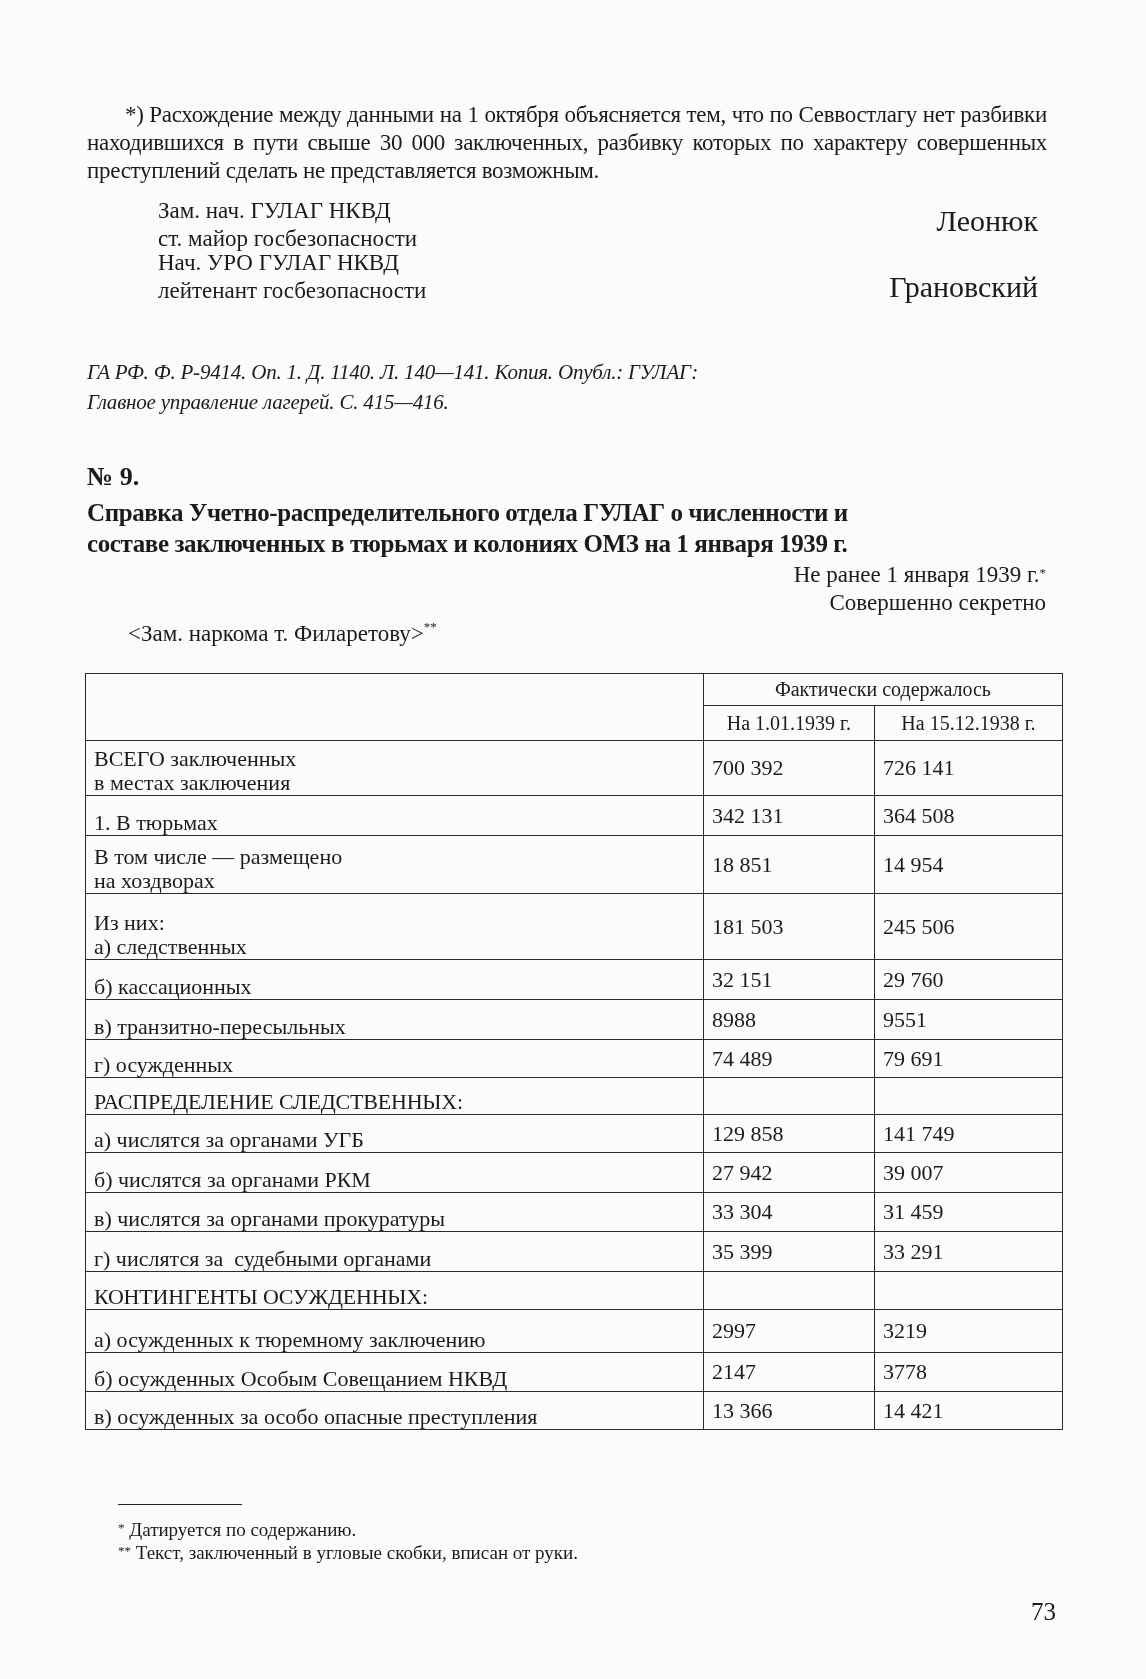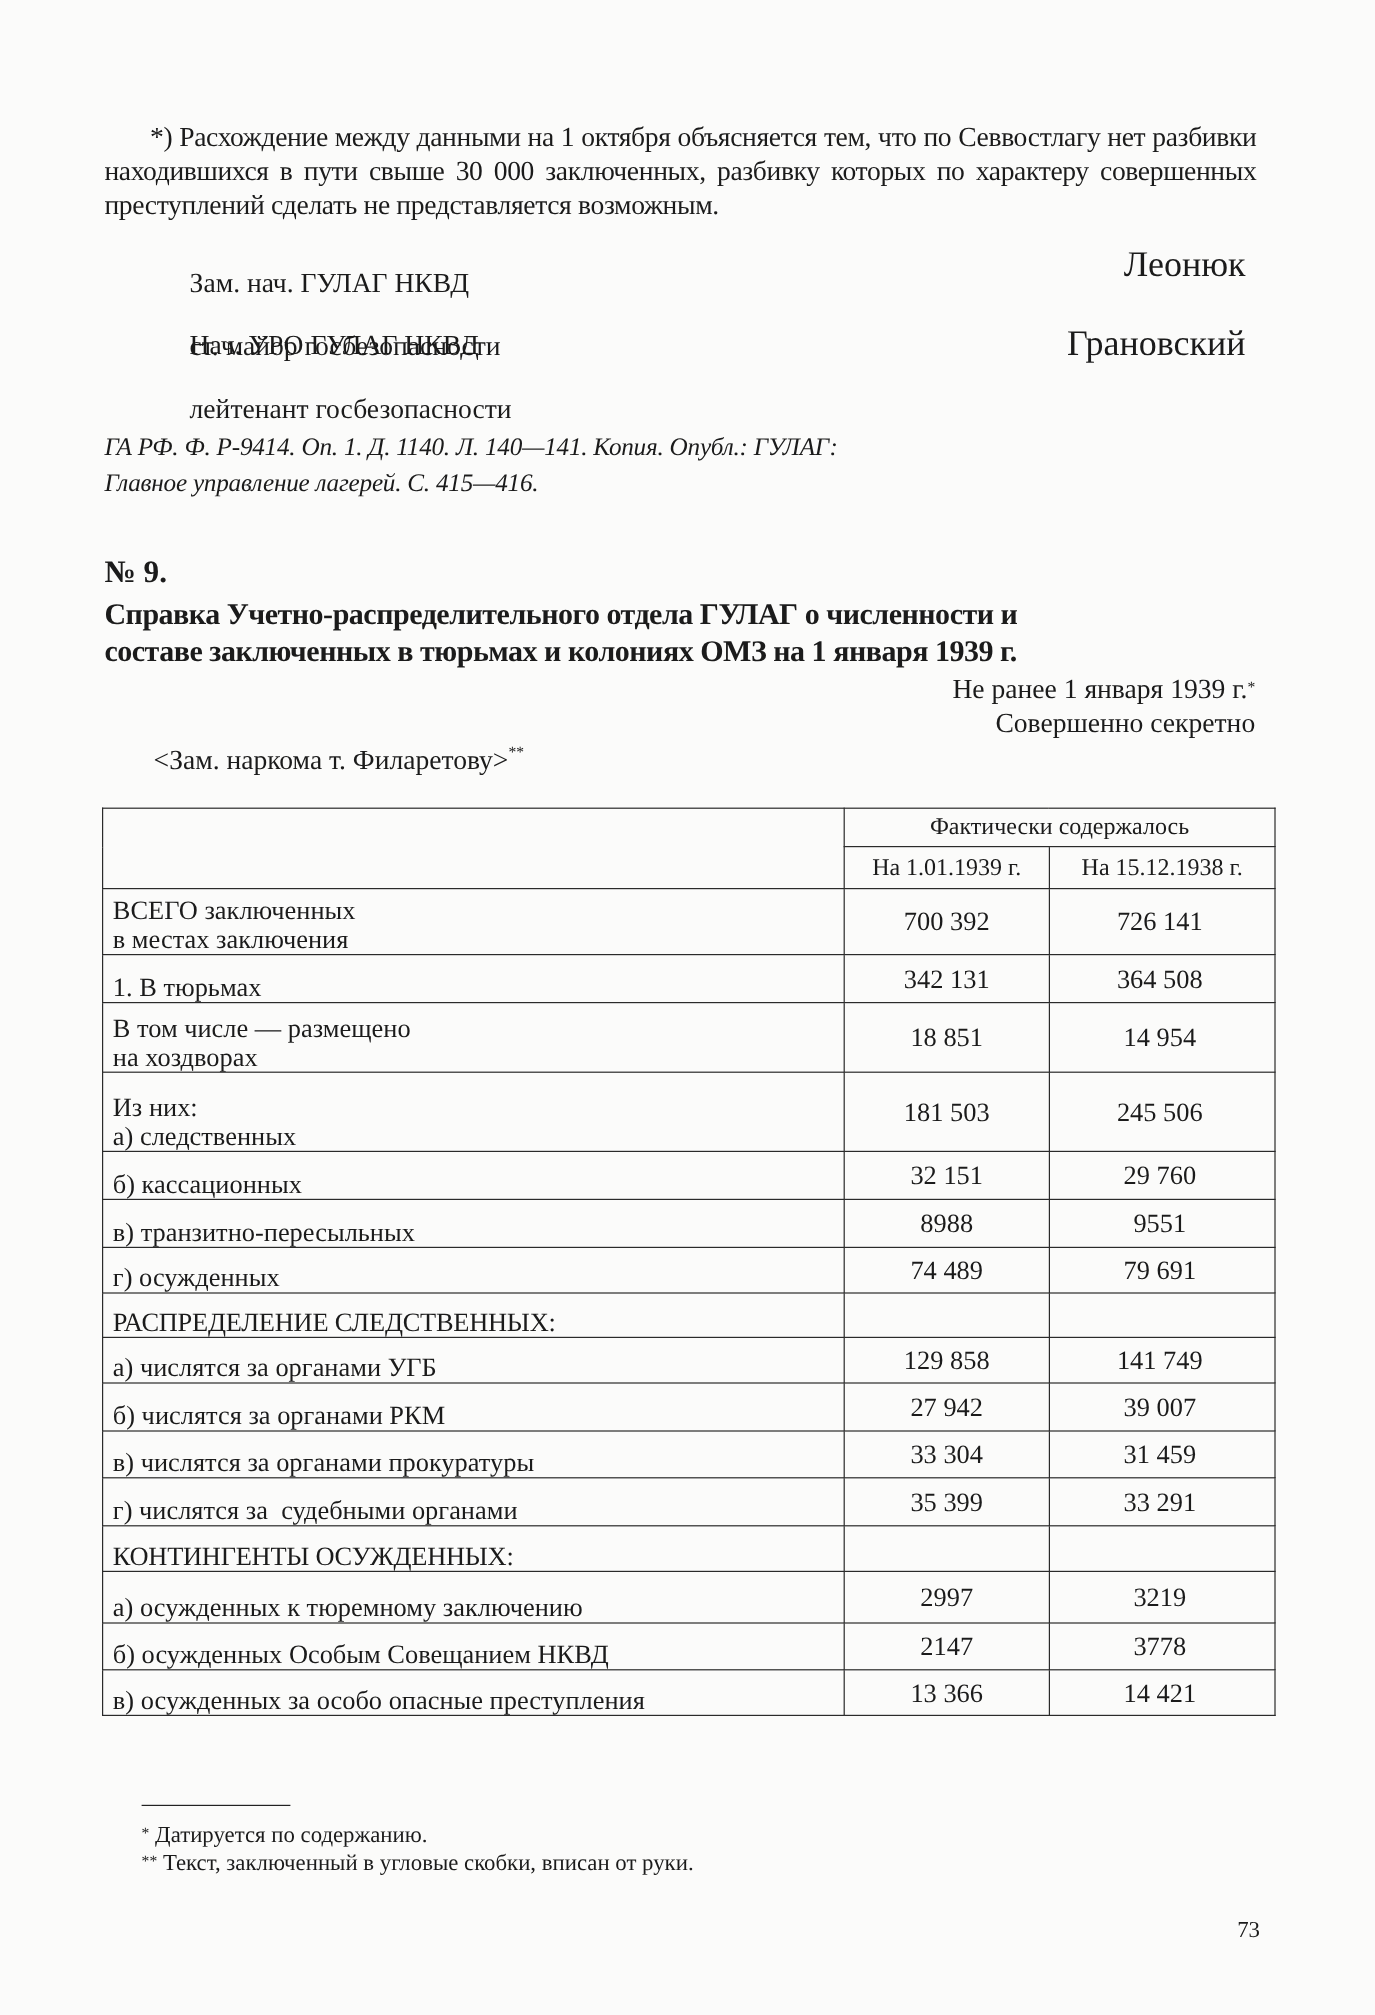--- a/index.html
+++ b/index.html
@@ -14,21 +14,21 @@
   .abs { position: absolute; }
   .note-para {
     left: 87px; top: 70px; width: 960px;
     font-size: 23px; line-height: 28px;
     text-align: justify;
     text-indent: 38px;
     letter-spacing: -0.3px;
     margin-top: 31px;
   }
   .sig-block { left: 158px; width: 880px; font-size: 23px; line-height: 28px; }
-  .sig-block .title-lines { display: block; margin-top: 25px; }
+  .sig-block .title-lines { display: block; }
   .sig-block .name {
     position: absolute; right: 0; font-size: 30px;
   }
   .archive {
     left: 87px; top: 357px; width: 900px;
     font-style: italic; font-size: 21px; line-height: 30px;
     letter-spacing: -0.2px;
   }
   .doc-number {
     left: 87px; top: 462px; font-size: 26px; font-weight: bold;
@@ -56,33 +56,33 @@
   table.data td, table.data th {
     border: 1.5px solid #2a2a2a;
     padding: 0 8px;
     font-weight: normal;
   }
   table.data th { font-size: 20px; text-align: center; }
   .col-label { width: 585px; }
   .col-v1 { width: 162px; }
   .col-v2 { width: 178px; }
   td.label { text-align: left; line-height: 24px; vertical-align: bottom; padding-bottom: 4px; }
-  td.num { text-align: center; vertical-align: middle; padding-right: 26px; }
+  td.num { text-align: left; vertical-align: middle; padding-right: 26px; }
   td.num.v2 { padding-right: 12px; }
   .section { letter-spacing: -0.2px; }
 
   .footnote-rule {
     left: 118px; top: 1504px; width: 124px; height: 0;
     border-top: 1.5px solid #222;
   }
   .footnotes {
     left: 118px; top: 1518px; font-size: 19px; line-height: 23px;
   }
   .page-number {
-    left: 1031px; top: 1598px; font-size: 19px;
+    left: 1031px; top: 1598px; font-size: 25px;
   }
 </style>
 </head>
 <body>
 
 <div class="abs note-para">*) Расхождение между данными на 1 октября объясняется тем, что по Севвостлагу нет разбивки находившихся в пути свыше 30 000 заключенных, разбивку которых по характеру совершенных преступлений сделать не представляется возможным.</div>
 
 <div class="abs sig-block" style="top:197px;">
   <span class="title-lines">Зам. нач. ГУЛАГ НКВД</span>
   <span class="title-lines">ст. майор госбезопасности</span>

